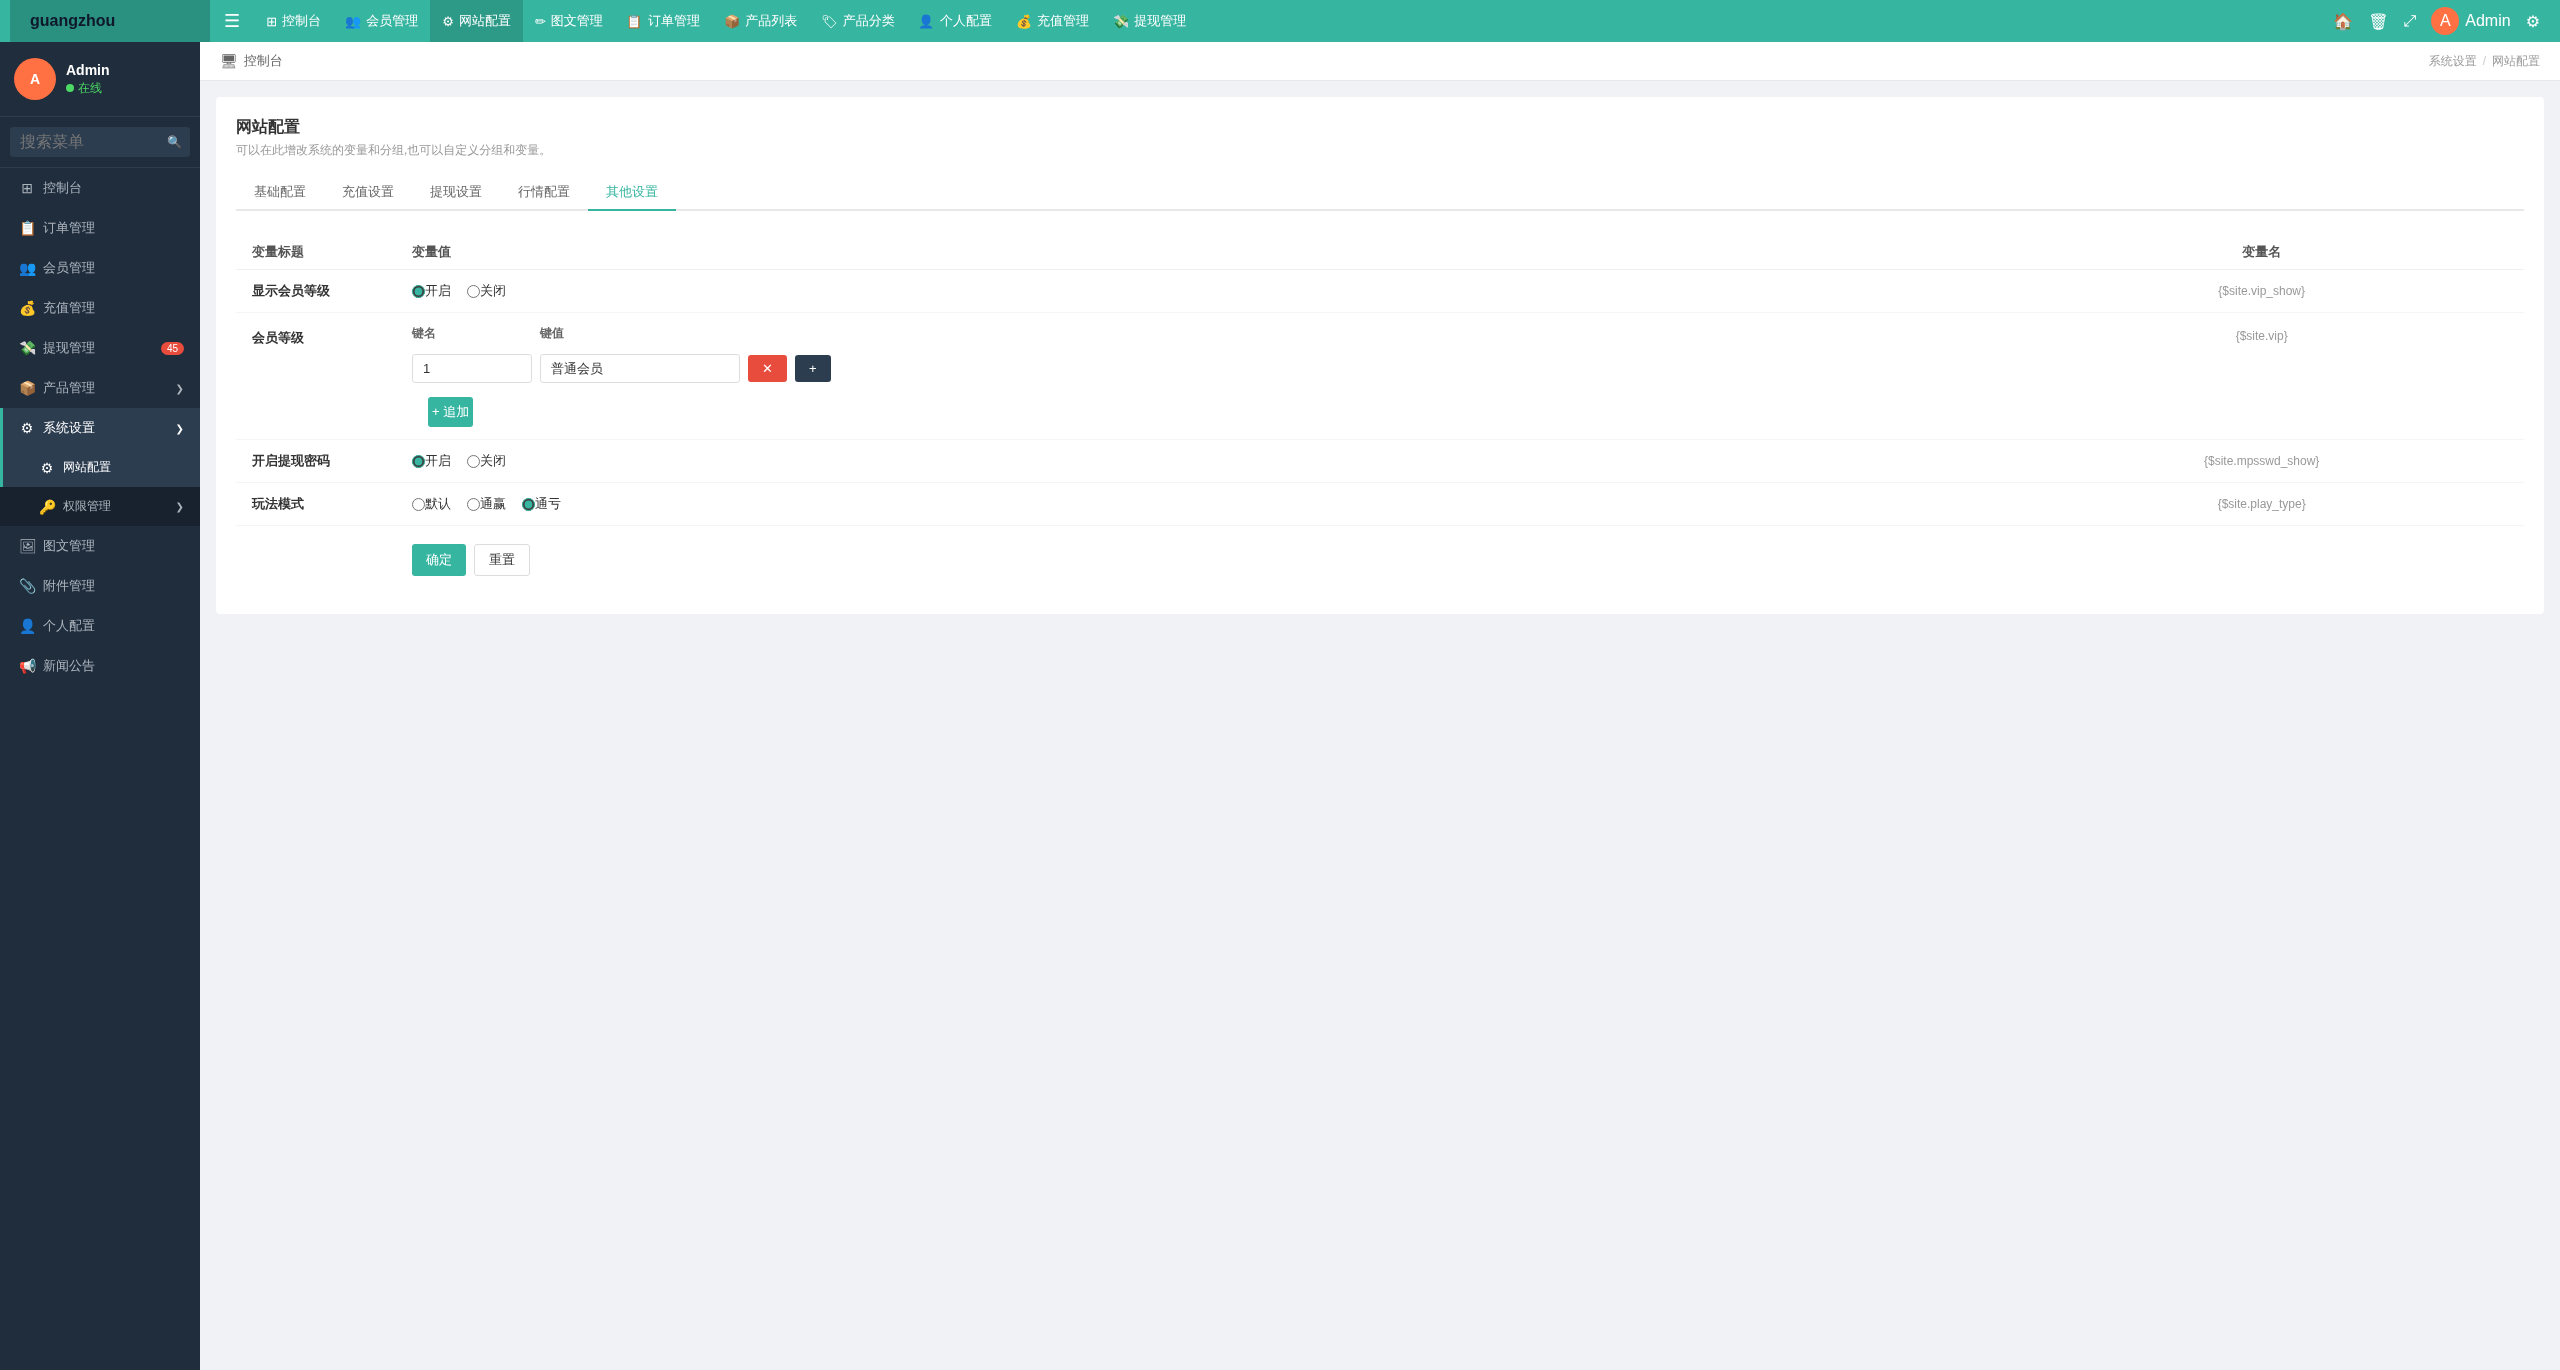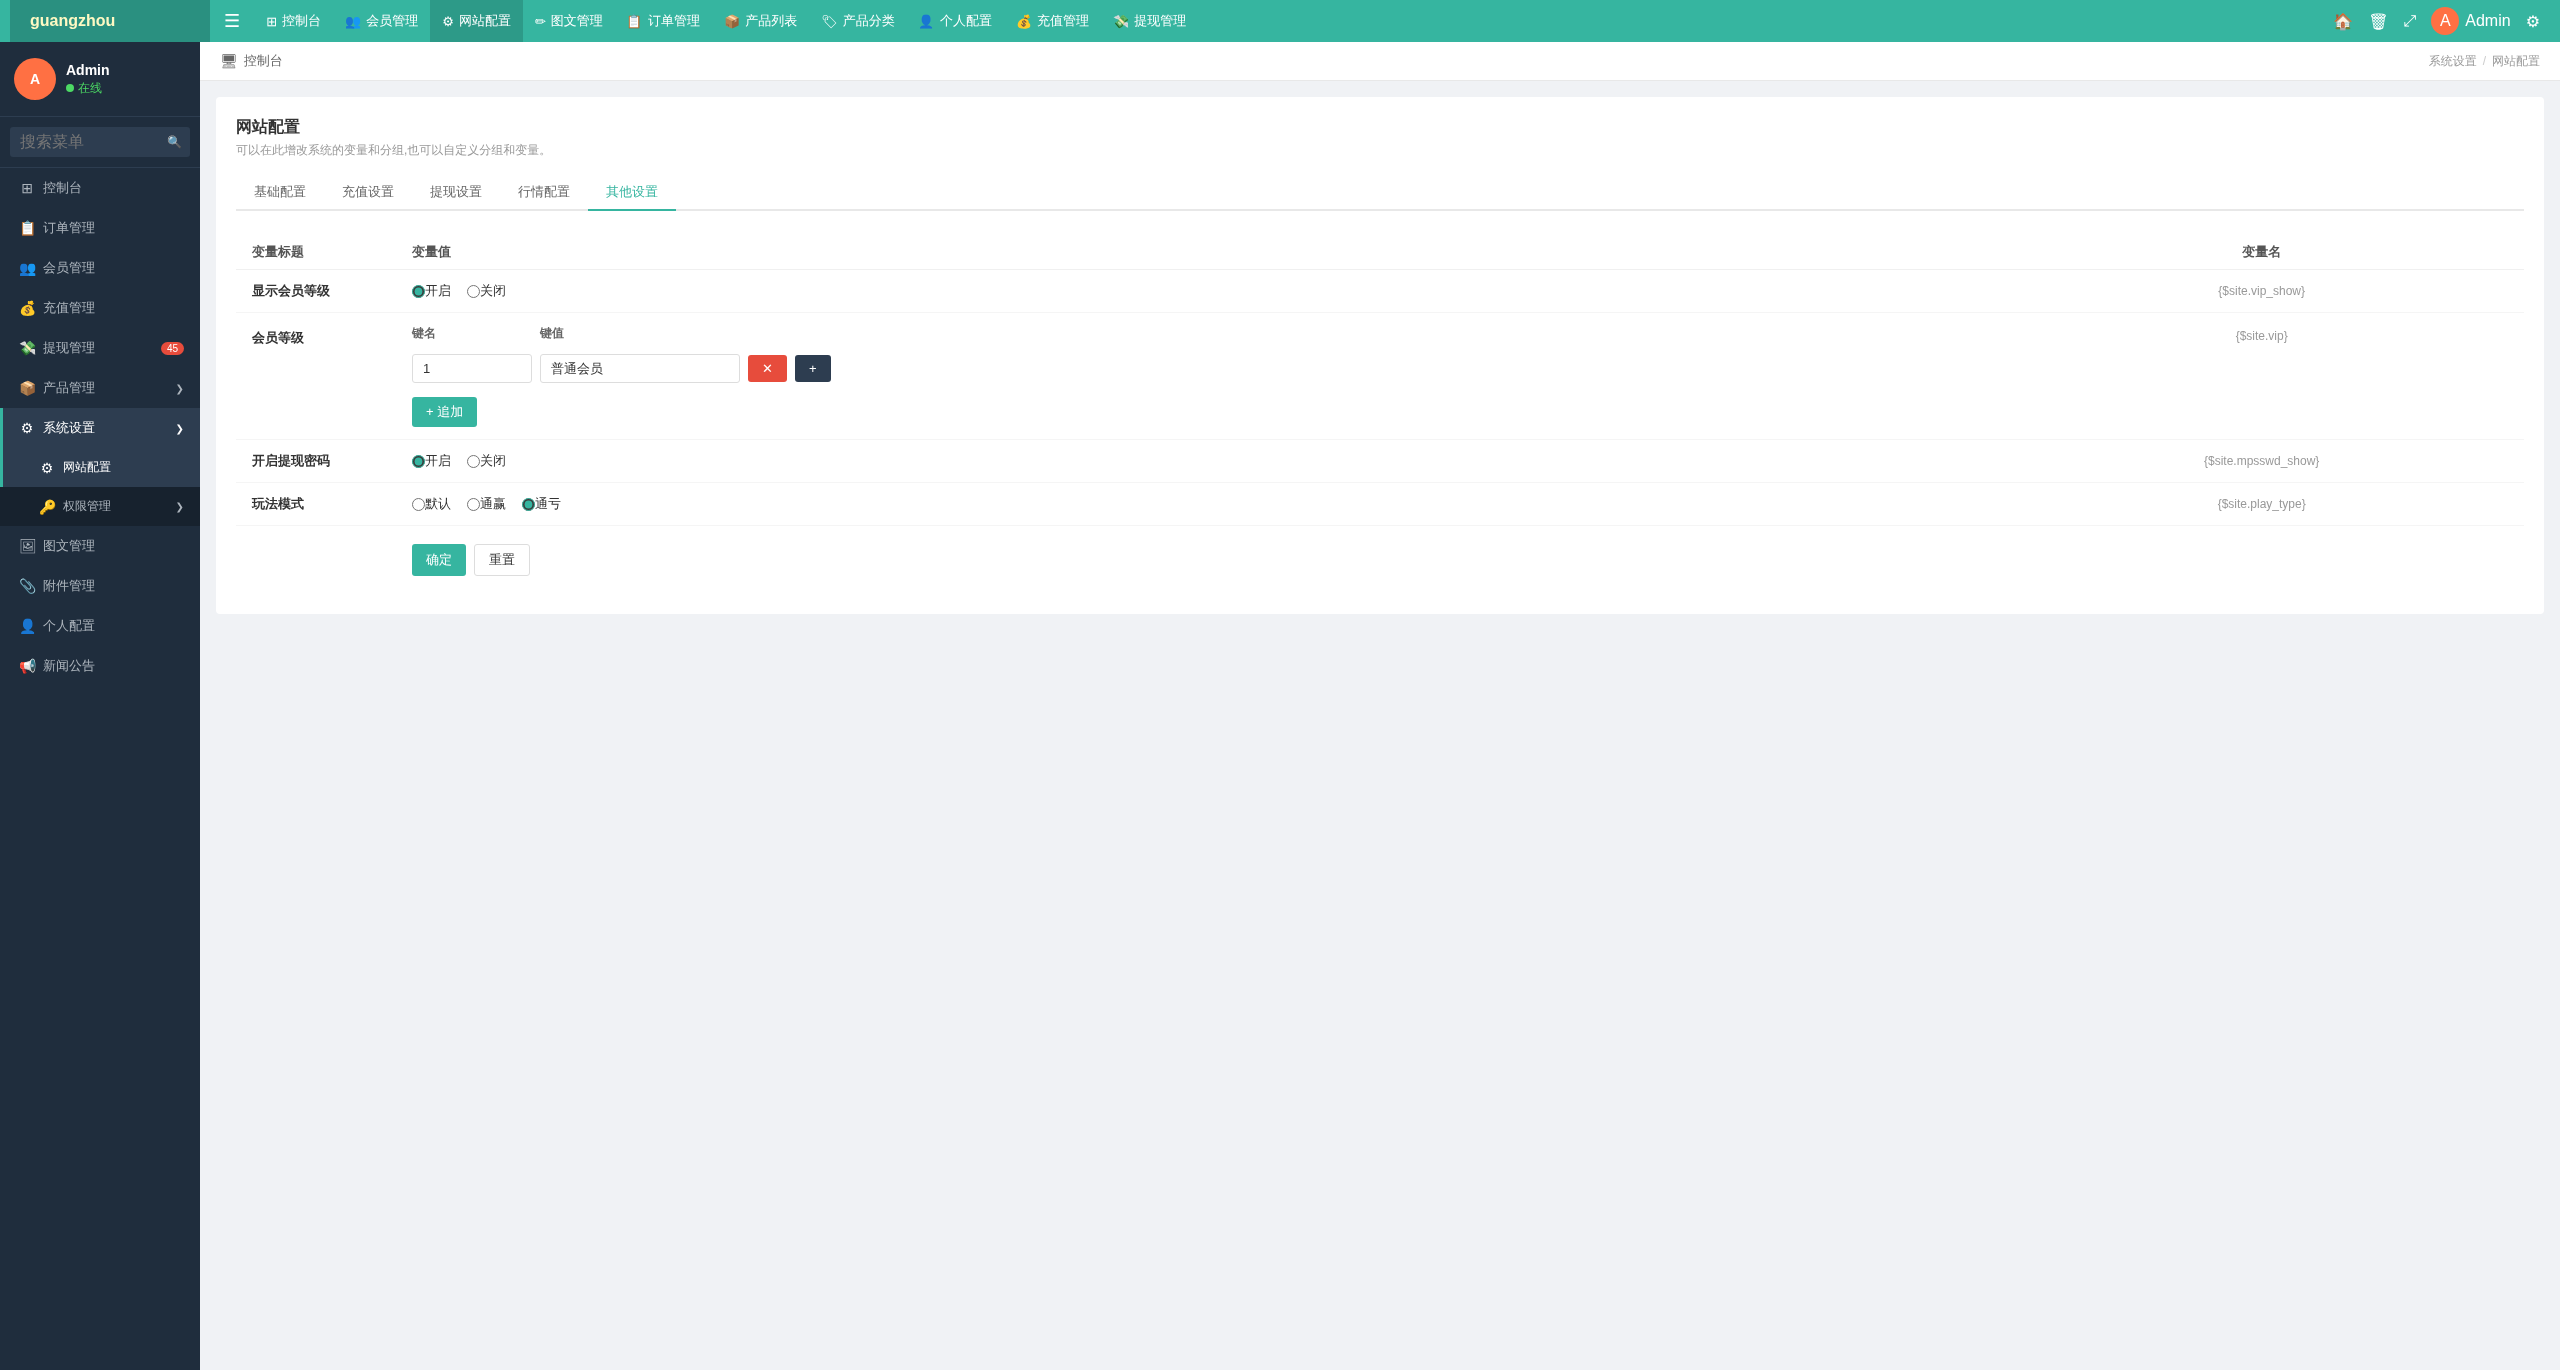--- a/index.html
+++ b/index.html
@@ -16,21 +16,21 @@
       color: white;
     }
     .top-nav .brand {
       background: #2a9080;
       padding: 0 20px;
       height: 100%;
       display: flex;
       align-items: center;
       font-size: 16px;
       font-weight: bold;
-      color: #fef9c3;
+      color: #0f172a;
       min-width: 200px;
     }
     .top-nav .nav-item {
       display: flex;
       align-items: center;
       gap: 5px;
       padding: 0 12px;
       height: 42px;
       color: white;
       cursor: pointer;
@@ -259,27 +259,28 @@
     .btn-danger { background: #e74c3c; color: white; }
     .btn-dark { background: #2d3d50; color: white; }
     .btn-teal { background: #36b5a0; color: white; }
     .btn-default { background: white; color: #333; border: 1px solid #ddd; }
 
     .add-btn {
       margin-top: 6px;
       display: inline-flex;
       align-items: center;
       gap: 4px;
-      padding: 6px 14px;
+      padding: 6px 4px;
       background: #36b5a0;
       color: white;
       border: none;
       border-radius: 3px;
       cursor: pointer;
       font-size: 13px;
+      margin-left: 16px;
     }
   </style>
 </head>
 <body>
 
 <nav class="top-nav">
   <div class="brand">
     <span>guangzhou</span>
   </div>
   <div style="display:flex;align-items:center;gap:0;flex:1;">

